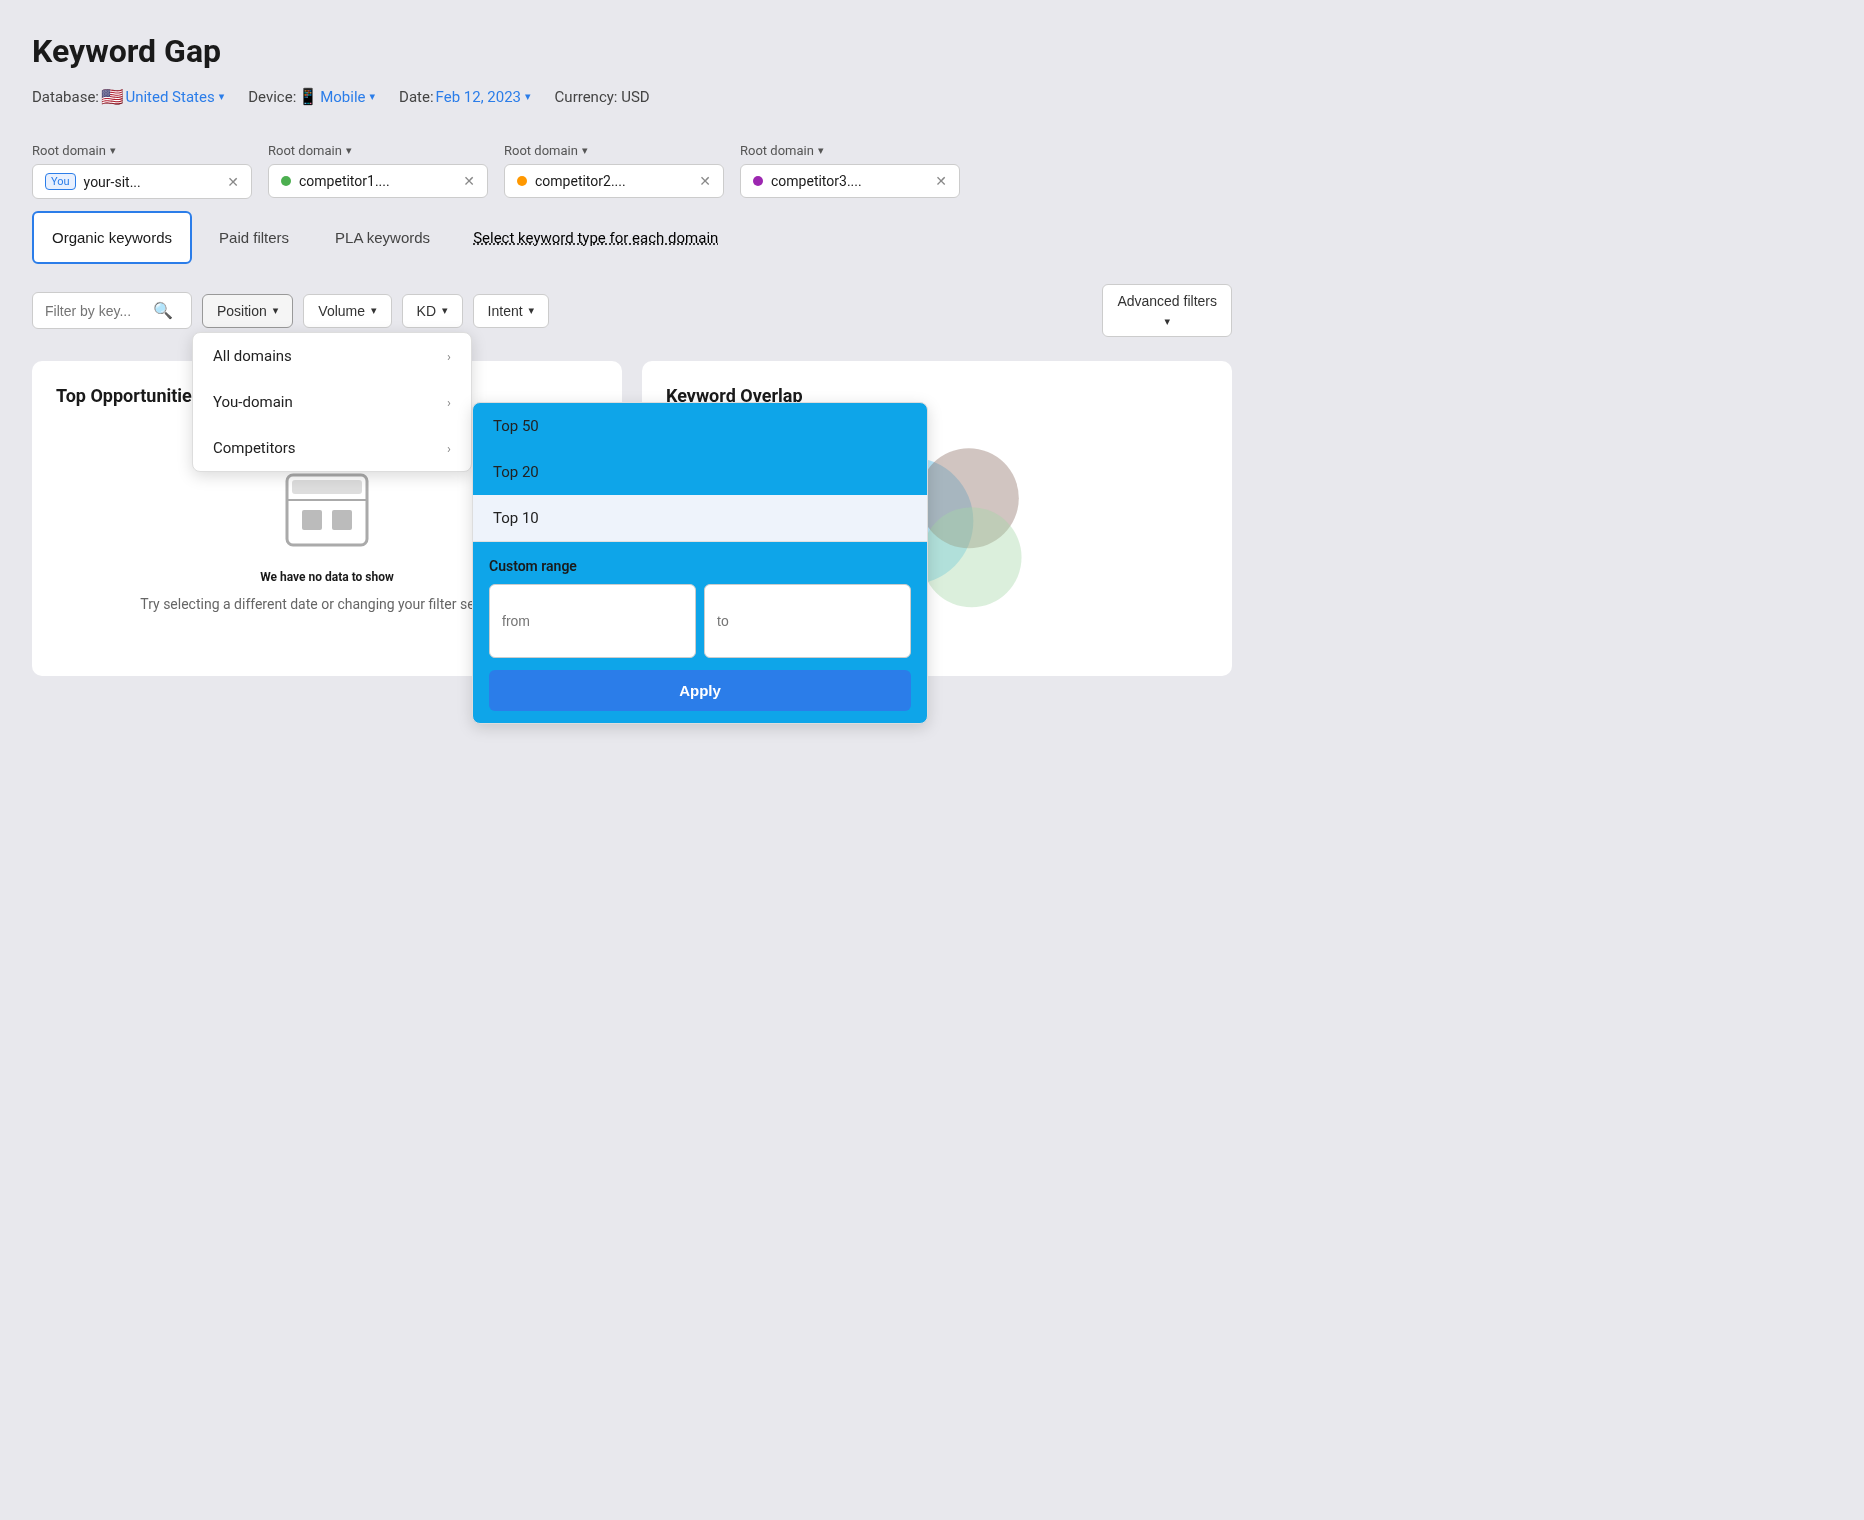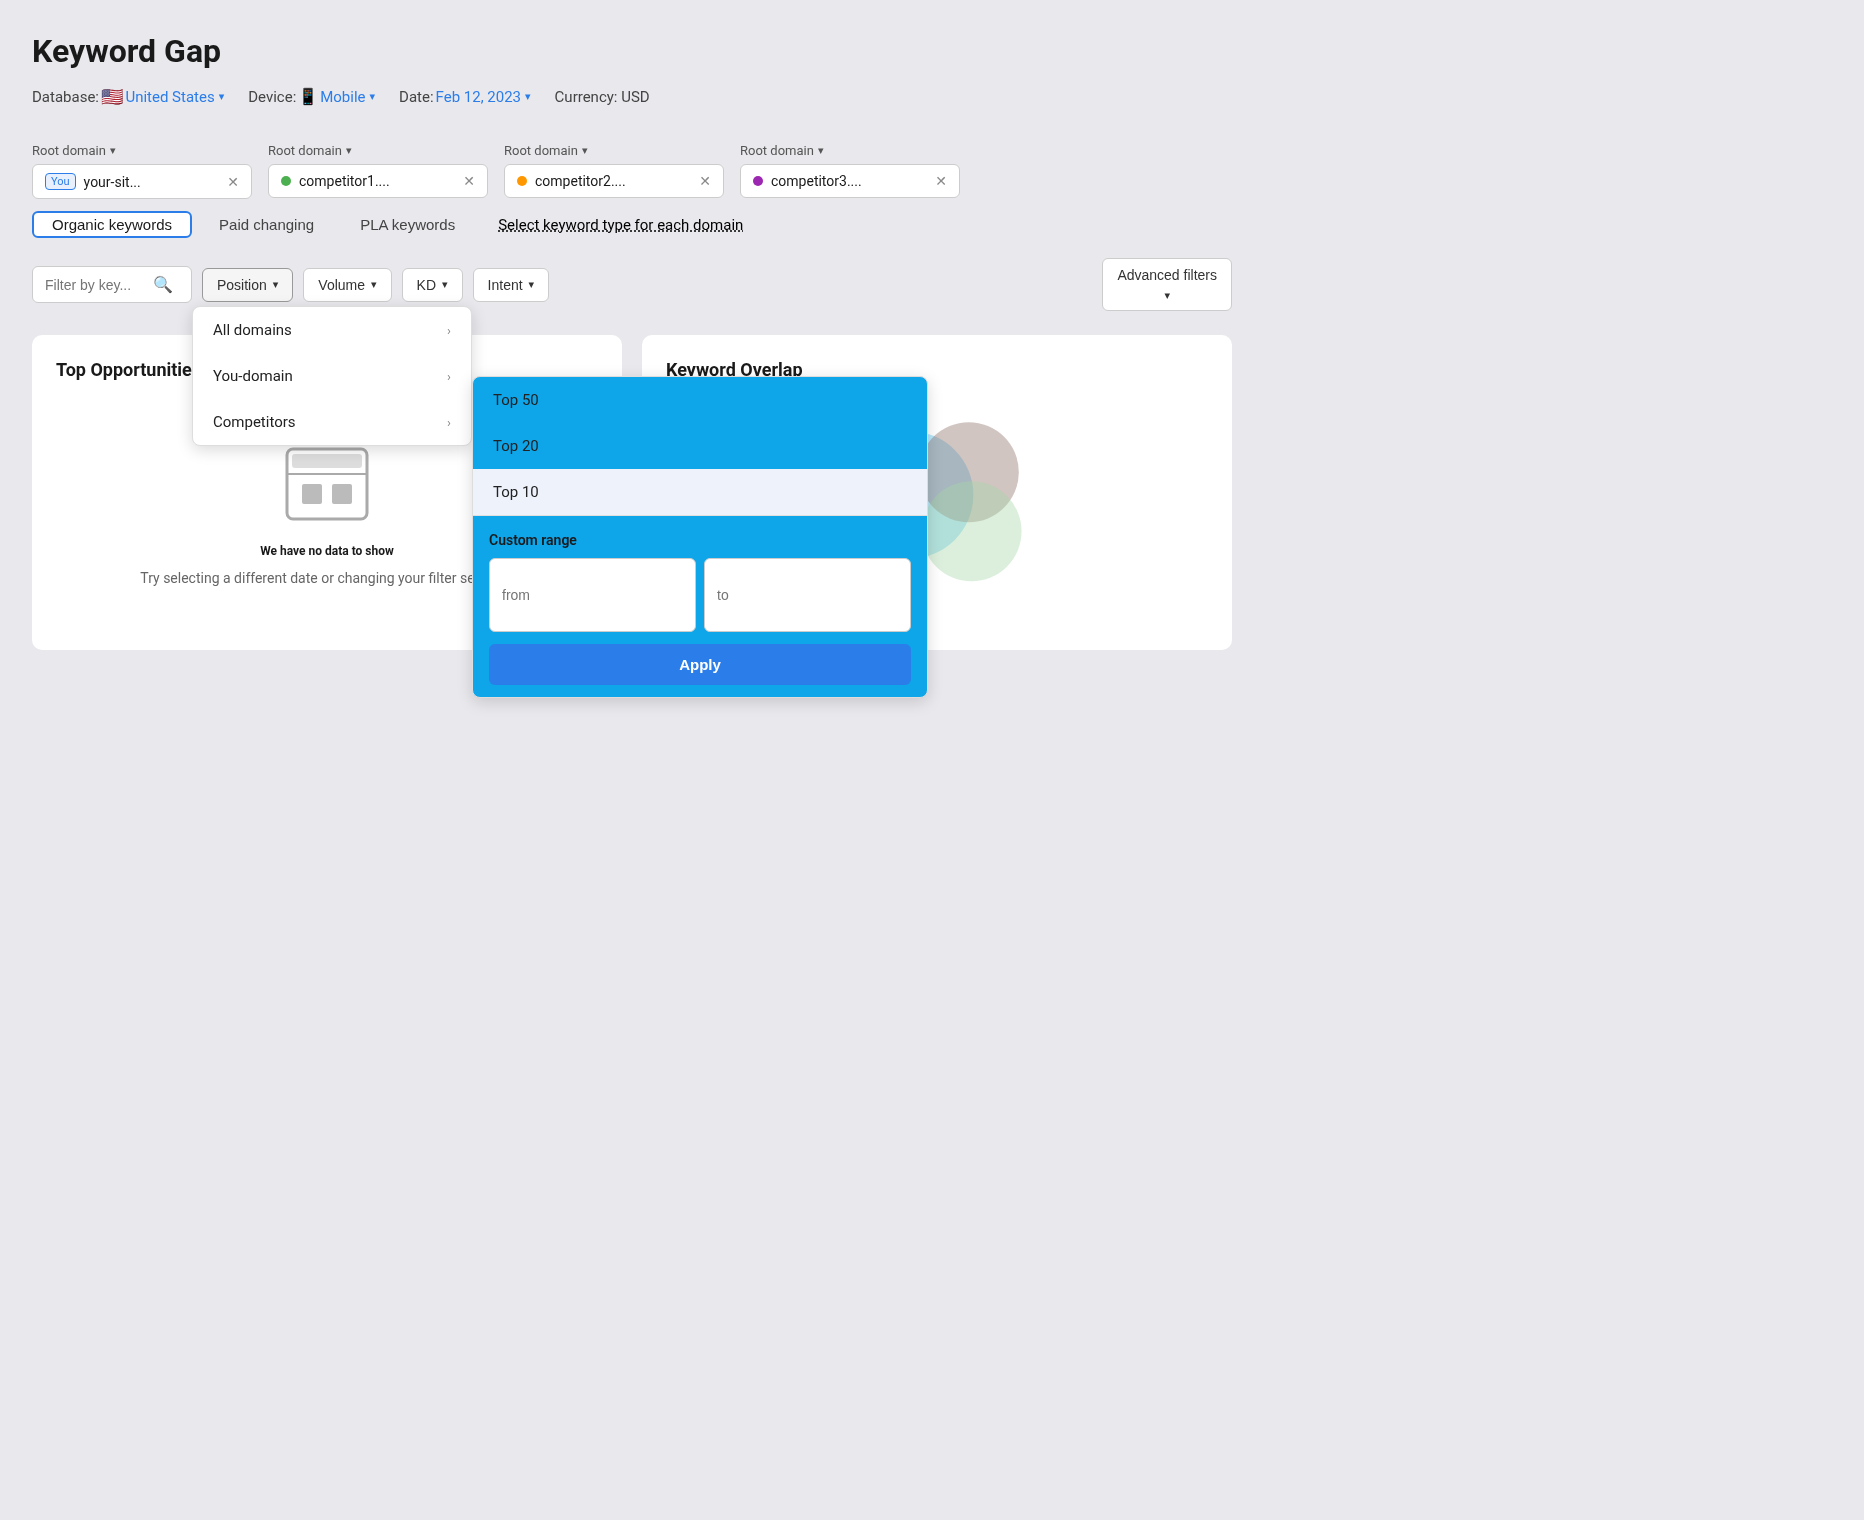--- a/index.html
+++ b/index.html
@@ -118,21 +118,21 @@
     }
 
     .keyword-type-bar {
       display: flex;
       align-items: center;
       gap: 8px;
       margin-bottom: 20px;
     }
 
     .kw-tab {
-      padding: 3px 18px;
+      padding: 16px 18px;
       border-radius: 6px;
       font-size: 15px;
       cursor: pointer;
       border: 1px solid transparent;
       background: transparent;
       color: #444;
     }
 
     .kw-tab.active {
       background: #fff;
@@ -434,21 +434,21 @@
       <div class="domain-chip">
         <span class="dot dot-purple"></span>
         <span>competitor3....</span>
         <span class="close-btn">✕</span>
       </div>
     </div>
   </div>
 
   <div class="keyword-type-bar">
     <button class="kw-tab active">Organic keywords</button>
-    <button class="kw-tab">Paid changing</button>
+    <button class="kw-tab">Paid filters</button>
     <button class="kw-tab">PLA keywords</button>
     <span class="kw-tab-link">Select keyword type for each domain</span>
   </div>
 
   <div class="filter-bar">
 
     <div class="search-box">
       <input type="text" placeholder="Filter by key..." style="">
       <span>🔍</span>
     </div>

